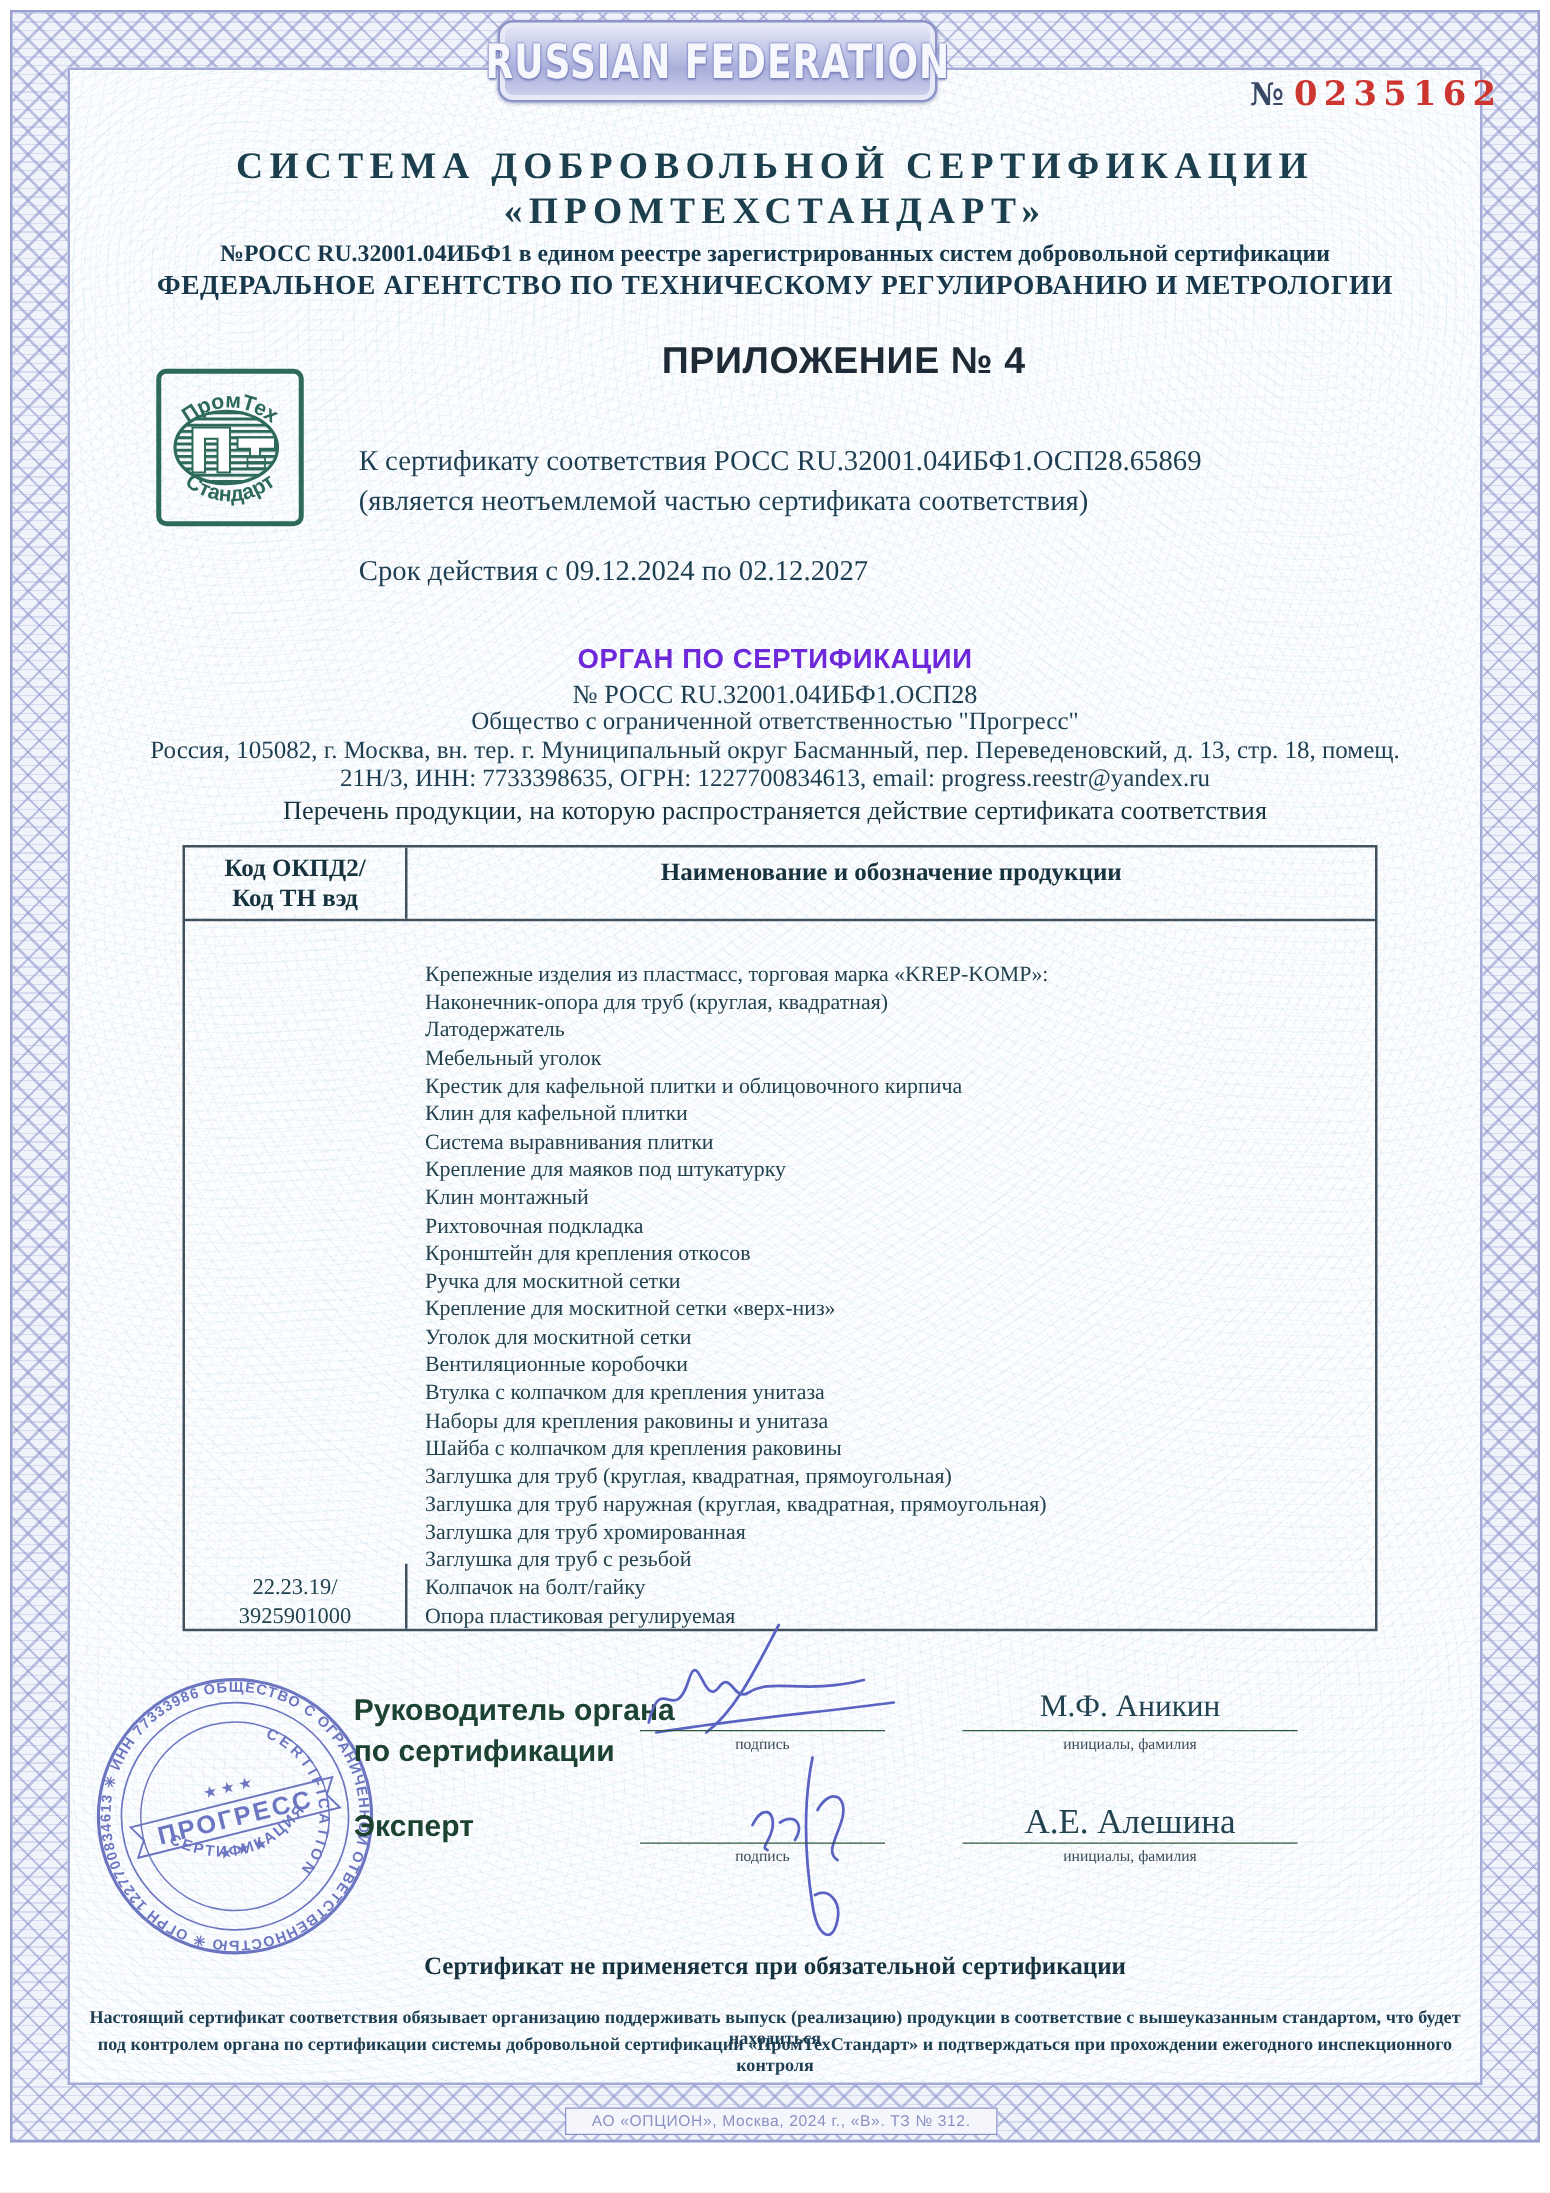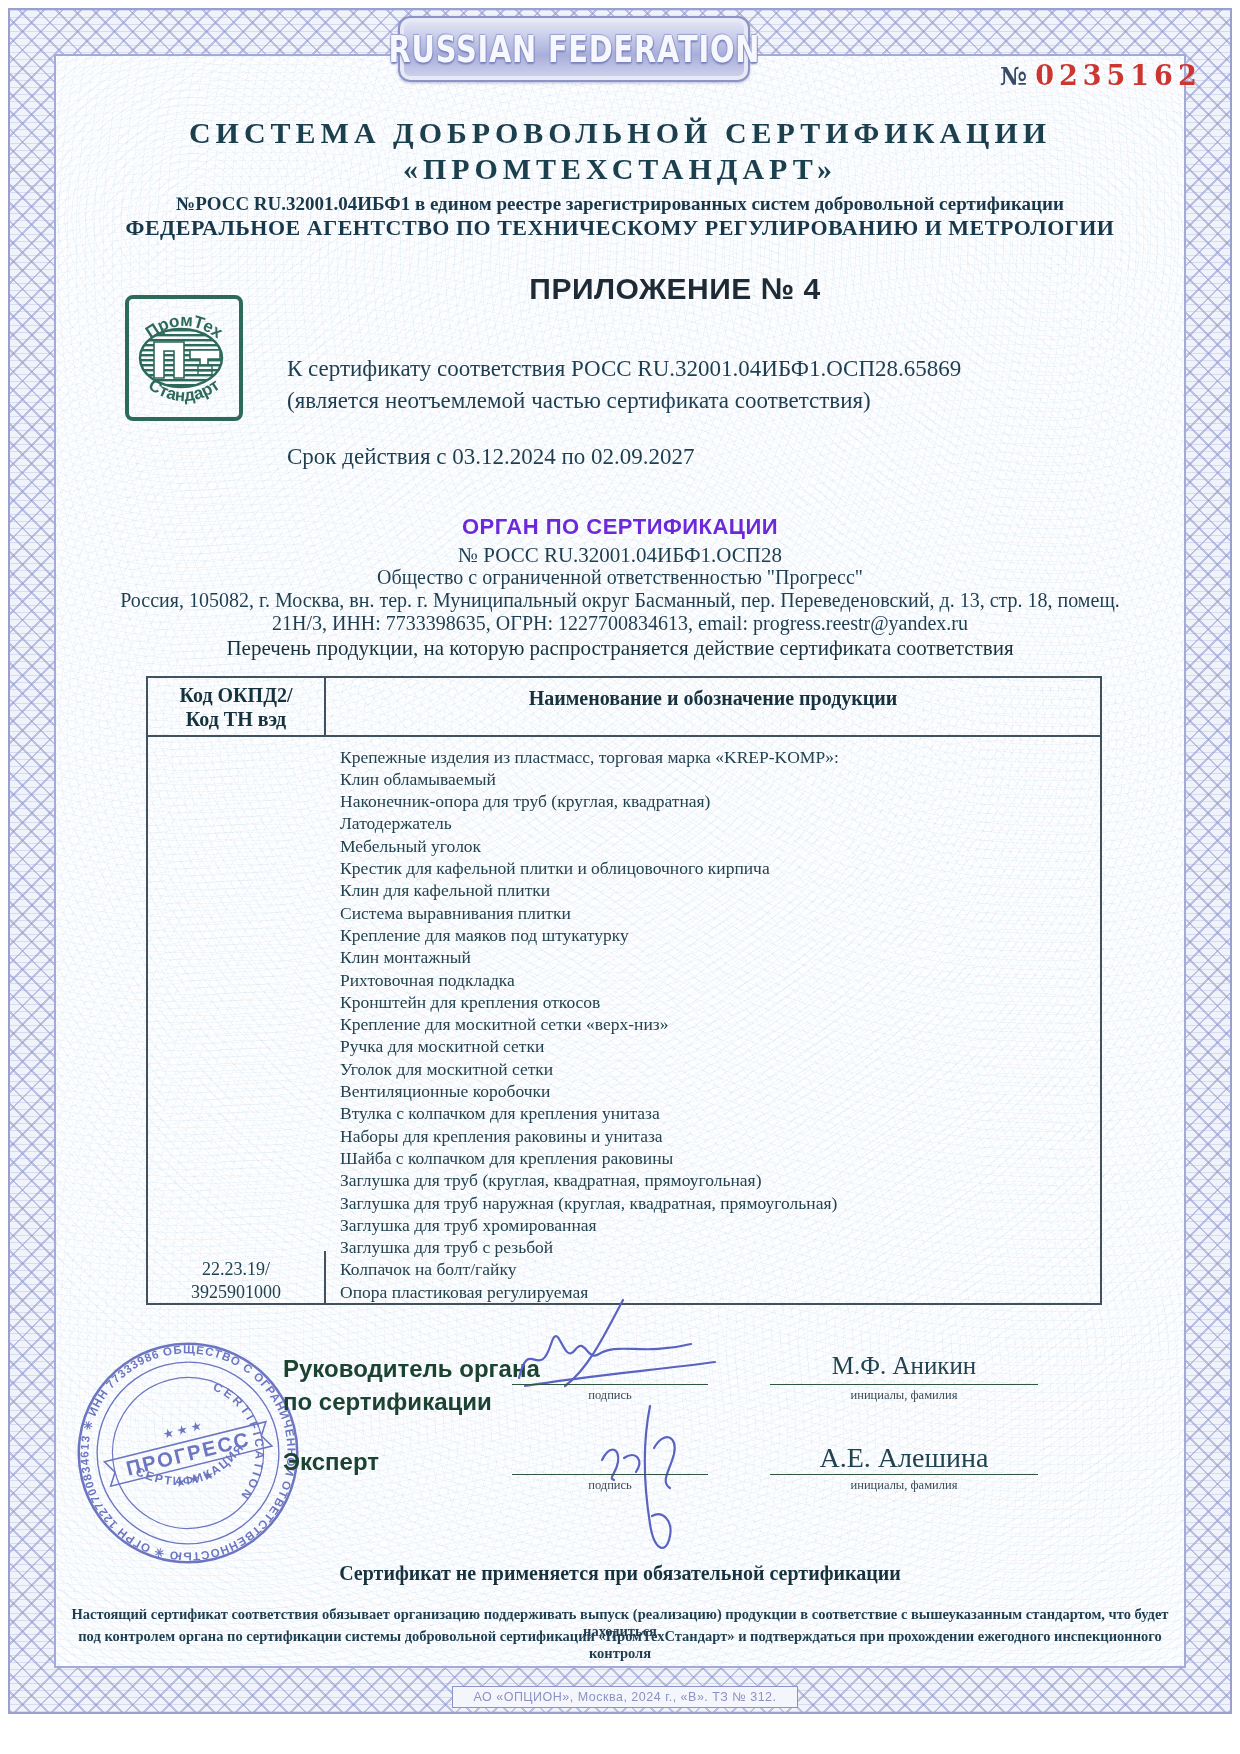--- a/index.html
+++ b/index.html
@@ -145,21 +145,21 @@
     <path d="M66,56 h30 v9 h-12 v6 h-8 v-6 h-10 z" fill="#ffffff" stroke="#2d6a5a" stroke-width="1.6"></path>
     <rect x="74" y="71" width="14" height="10" fill="url(#lh)" stroke="#2d6a5a" stroke-width="1.4"></rect>
     <text font-family="Liberation Sans, sans-serif" font-size="17" font-weight="bold" fill="#2d6a5a">
       <textPath href="#logoArcBot" startOffset="50%" text-anchor="middle">Стандарт</textPath>
     </text>
   </svg>
 
   <div class="abs appendix">ПРИЛОЖЕНИЕ № 4</div>
   <div class="abs certref1">К сертификату соответствия РОСС RU.32001.04ИБФ1.ОСП28.65869</div>
   <div class="abs certref2">(является неотъемлемой частью сертификата соответствия)</div>
-  <div class="abs validity">Срок действия с 03.12.2024 по 02.09.2027</div>
+  <div class="abs validity">Срок действия с 09.12.2024 по 02.12.2027</div>
 
   <div class="abs ctr org-h">ОРГАН ПО СЕРТИФИКАЦИИ</div>
   <div class="abs ctr org-no">№ РОСС RU.32001.04ИБФ1.ОСП28</div>
   <div class="abs ctr org-name">Общество с ограниченной ответственностью "Прогресс"</div>
   <div class="abs ctr addr1">Россия, 105082, г. Москва, вн. тер. г. Муниципальный округ Басманный, пер. Переведеновский, д. 13, стр. 18, помещ.</div>
   <div class="abs ctr addr2">21Н/3, ИНН: 7733398635, ОГРН: 1227700834613, email: progress.reestr@yandex.ru</div>
   <div class="abs ctr list-title">Перечень продукции, на которую распространяется действие сертификата соответствия</div>
 
   <div class="abs ptable">
     <div class="t-head">
@@ -169,33 +169,32 @@
       </div>
       <div class="c2">Наименование и обозначение продукции</div>
     </div>
     <div class="t-body">
       <div class="c1">
         <div>22.23.19/</div>
         <div>3925901000</div>
       </div>
       <div class="c2">
           <div class="item">Крепежные изделия из пластмасс, торговая марка «KREP-KOMP»:</div>
-          <div class="item">Клин обламываемый</div>
           <div class="item">Наконечник-опора для труб (круглая, квадратная)</div>
           <div class="item">Латодержатель</div>
           <div class="item">Мебельный уголок</div>
           <div class="item">Крестик для кафельной плитки и облицовочного кирпича</div>
           <div class="item">Клин для кафельной плитки</div>
           <div class="item">Система выравнивания плитки</div>
           <div class="item">Крепление для маяков под штукатурку</div>
           <div class="item">Клин монтажный</div>
           <div class="item">Рихтовочная подкладка</div>
           <div class="item">Кронштейн для крепления откосов</div>
+          <div class="item">Ручка для москитной сетки</div>
           <div class="item">Крепление для москитной сетки «верх-низ»</div>
-          <div class="item">Ручка для москитной сетки</div>
           <div class="item">Уголок для москитной сетки</div>
           <div class="item">Вентиляционные коробочки</div>
           <div class="item">Втулка с колпачком для крепления унитаза</div>
           <div class="item">Наборы для крепления раковины и унитаза</div>
           <div class="item">Шайба с колпачком для крепления раковины</div>
           <div class="item">Заглушка для труб (круглая, квадратная, прямоугольная)</div>
           <div class="item">Заглушка для труб наружная (круглая, квадратная, прямоугольная)</div>
           <div class="item">Заглушка для труб хромированная</div>
           <div class="item">Заглушка для труб с резьбой</div>
           <div class="item">Колпачок на болт/гайку</div>

